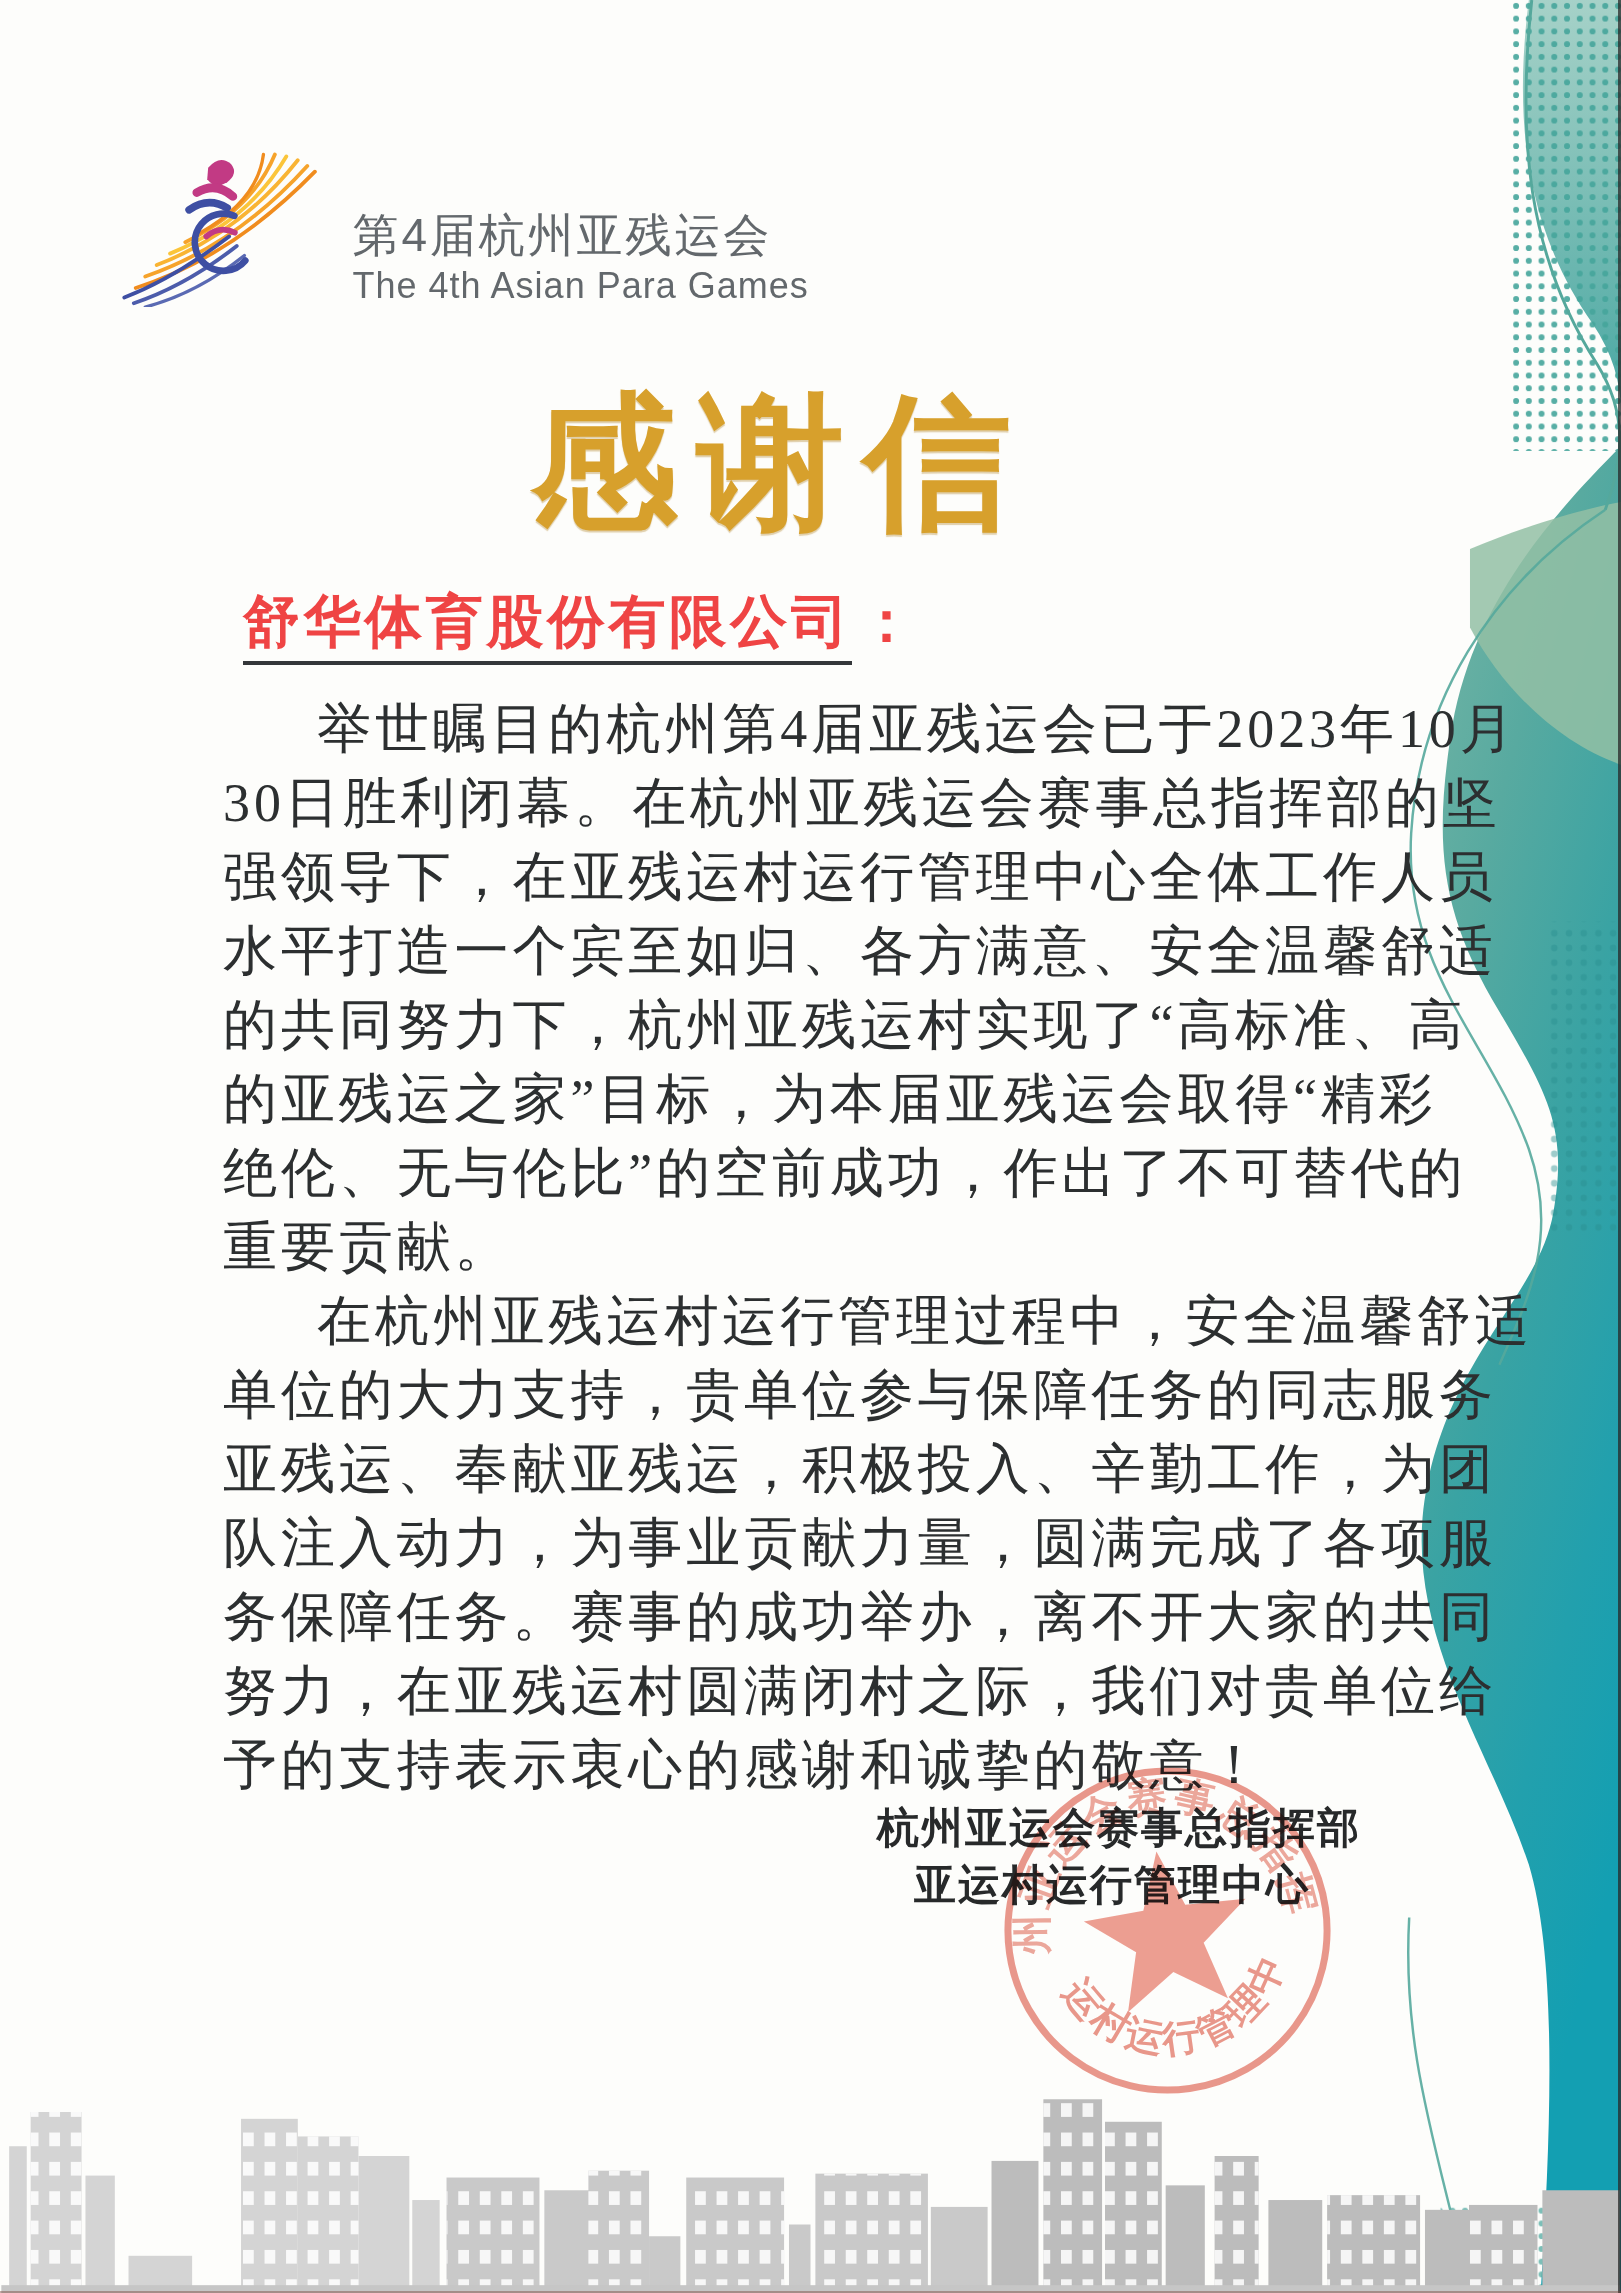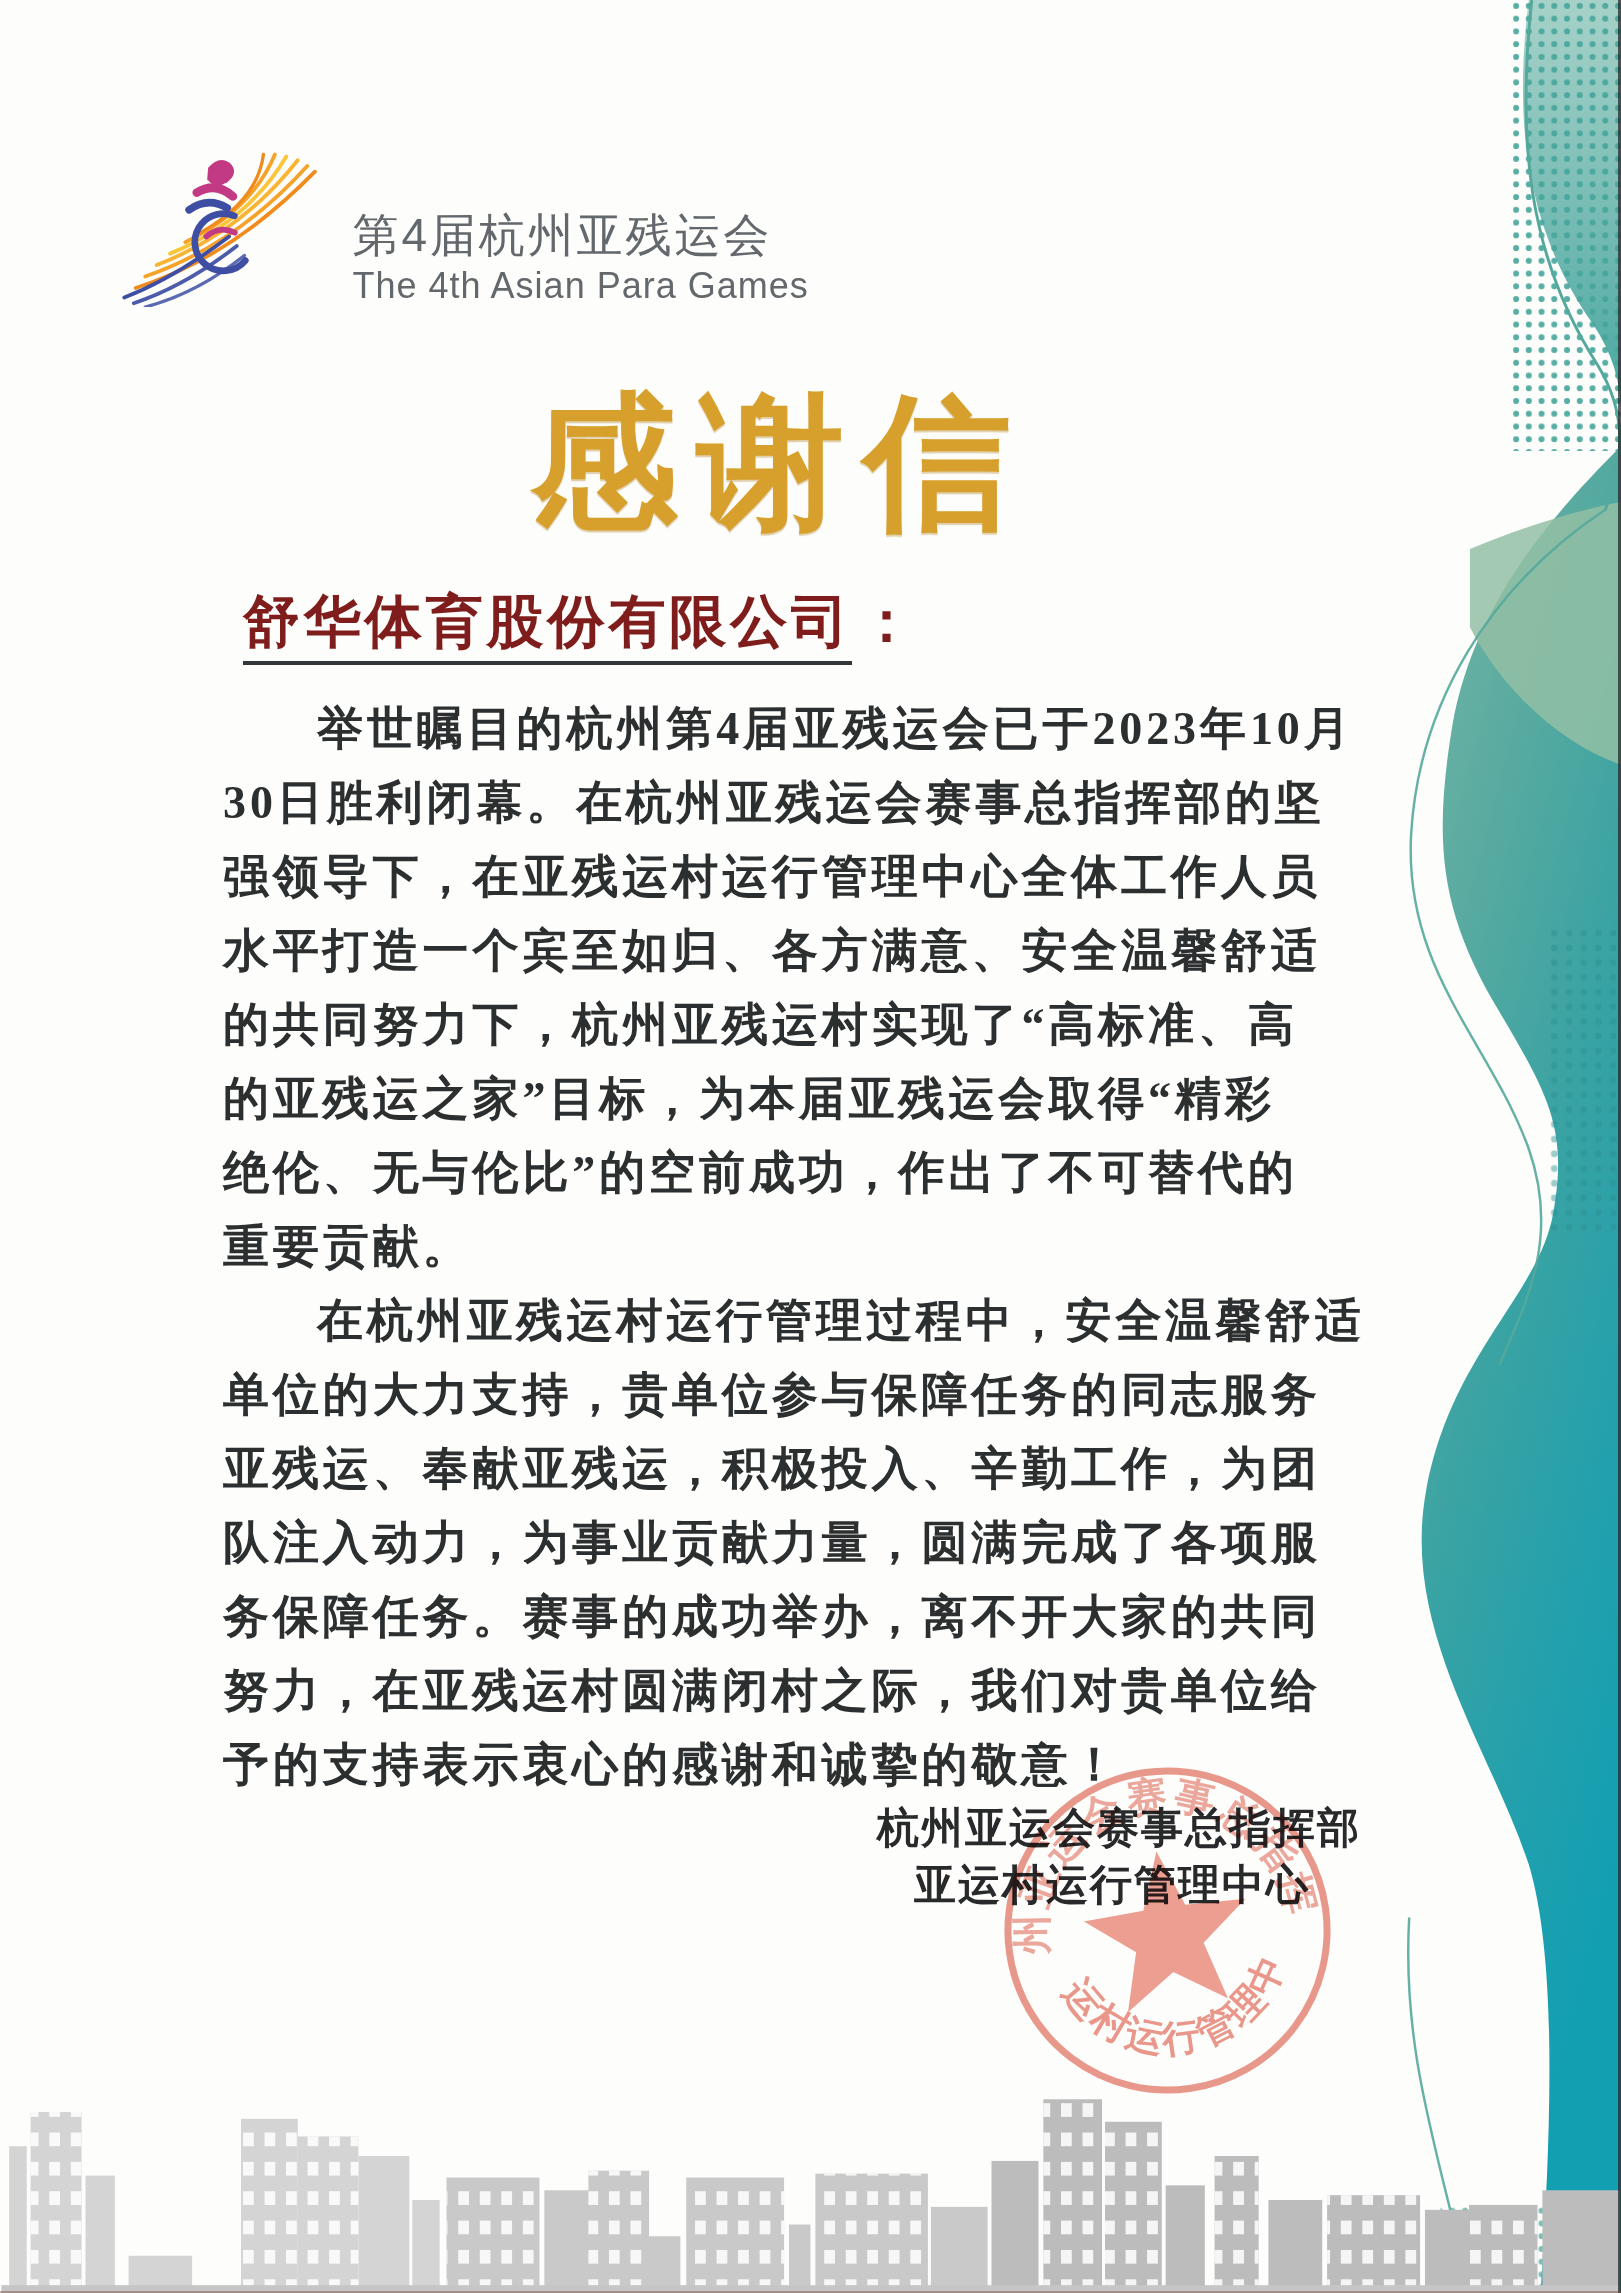--- a/index.html
+++ b/index.html
@@ -19,27 +19,27 @@
     font-family:"Liberation Sans","DejaVu Sans",sans-serif;
     font-size:36px;color:#63686c;letter-spacing:1px;margin-top:2px;
   }
   
   .letter-title{
     left:0;right:60px;top:365px;text-align:center;
     font-size:147px;font-weight:900;letter-spacing:19.6px;
     color:#d7a02c;text-shadow:0 2px 1px rgba(170,120,20,.35);
   }
   
-  .salutation{left:243px;top:584px;font-size:57px;font-weight:700;color:#7f1d1d;white-space:nowrap;}
+  .salutation{left:243px;top:584px;font-size:57px;font-weight:700;color:#ef4444;white-space:nowrap;}
   .salutation .company{border-bottom:4.9px solid #34373a;padding-bottom:7.8px;letter-spacing:3.9px;}
   .salutation .colon{margin-left:5.9px;}
   
   .body-text{left:223px;top:692px;width:1157px;color:#2c2f30;}
   .line{
-    font-size:46px;font-weight:700;line-height:74px;height:74px;
+    font-size:54px;font-weight:400;line-height:74px;height:74px;
     letter-spacing:3.9px;white-space:nowrap;
   }
   .line.indent{padding-left:94px;}
   .para-gap{height:0px;}
   
   .signature{left:877px;top:1800px;width:470px;text-align:center;color:#27292a;}
   .signature .sig-line{font-size:42px;font-weight:700;line-height:57px;letter-spacing:2px;white-space:nowrap;}
   
   .seal{left:988px;top:1751px;mix-blend-mode:multiply;opacity:.92;}
   

